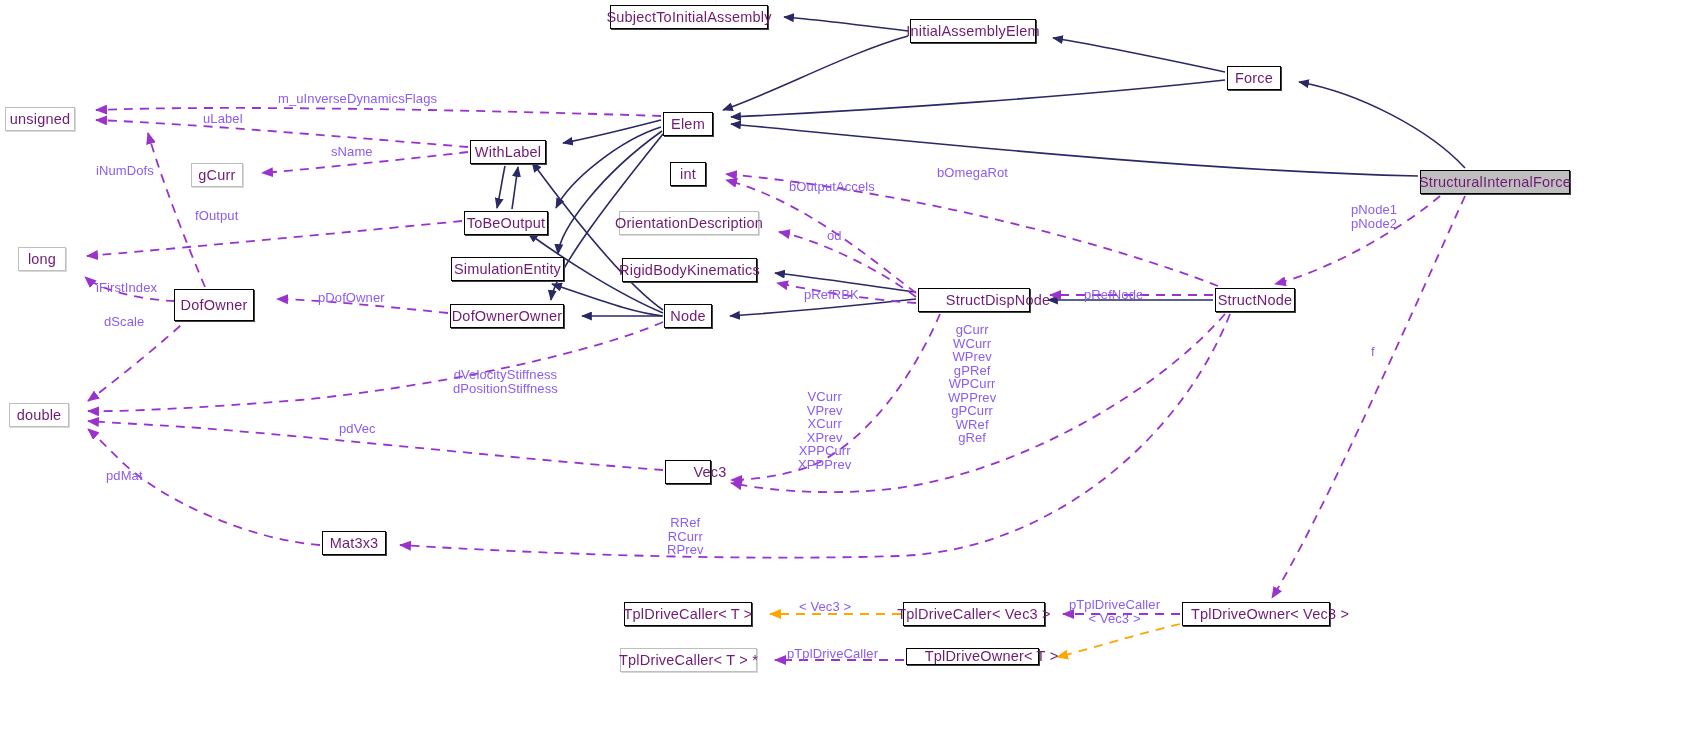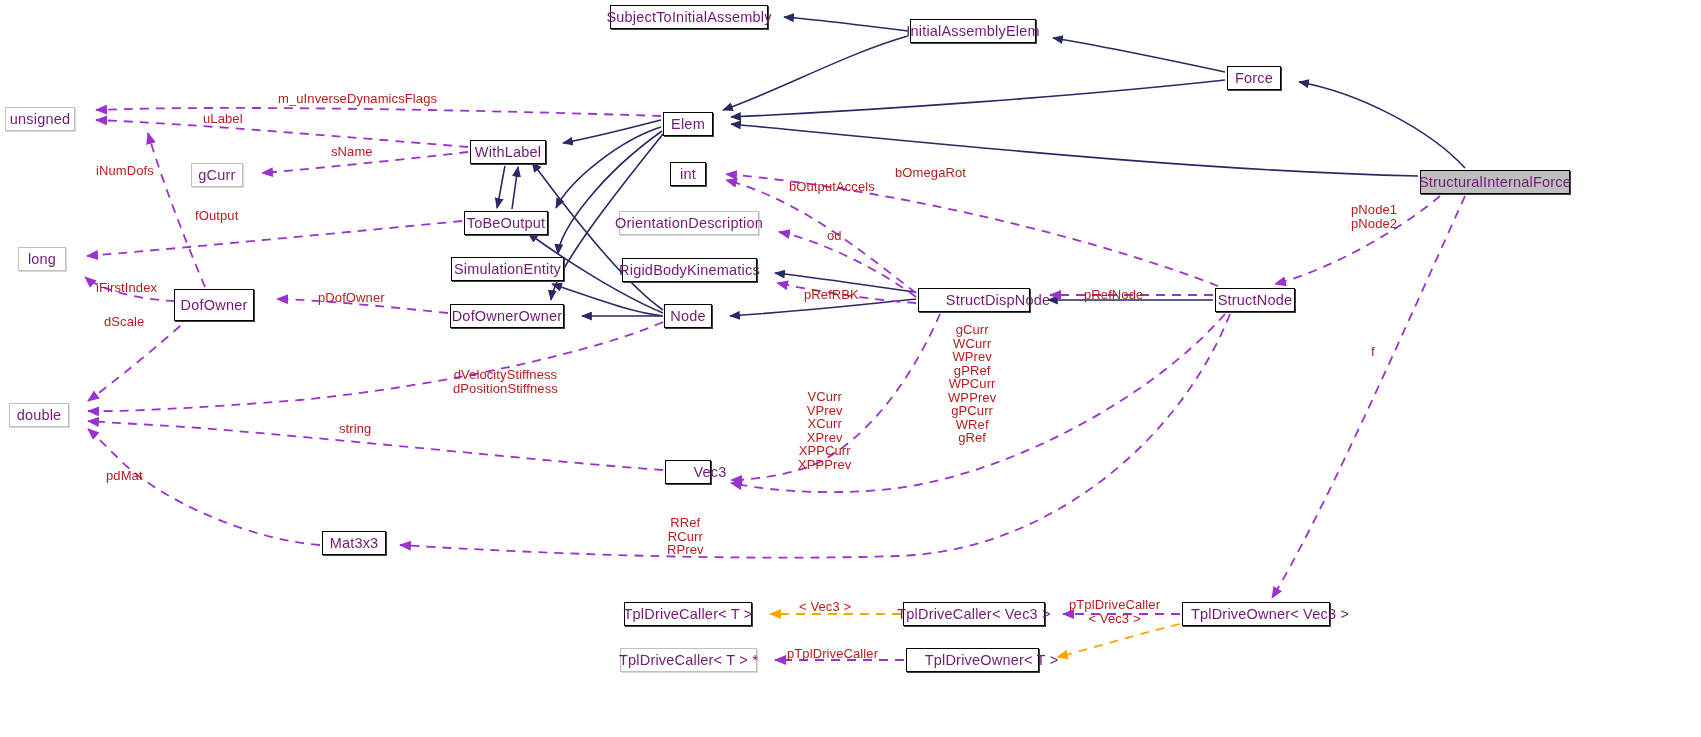--- a/index.html
+++ b/index.html
@@ -49,21 +49,21 @@
   }
   
   .node.focus {
     border: 1px solid #000000;
     background: #bfbfbf;
     box-shadow: 1px 1px 0 0 #404040;
   }
   .edge-label {
     position: absolute;
     font-size: 13px;
-    color: #b91c1c;
+    color: #8b5cf6;
     white-space: pre;
     text-align: center;
     line-height: 13.5px;
     letter-spacing: 0.1px;
     z-index: 4;
   }
 </style>
 </head>
 <body>
 
@@ -254,43 +254,43 @@
   </div>
   <div class="node solid" style="left:903px;top:602px;width:142px;height:24px;">
     <span>TplDriveCaller&lt; Vec3 &gt;</span>
   </div>
   <div class="node solid" style="left:1182px;top:602px;width:148px;height:24px;padding-left:28px;">
     <span>TplDriveOwner&lt; Vec3 &gt;</span>
   </div>
   <div class="node light" style="left:620px;top:648px;width:137px;height:24px;">
     <span>TplDriveCaller&lt; T &gt; *</span>
   </div>
-  <div class="node solid" style="left:906px;top:648px;width:133px;height:24px;padding-left:38px;">
+  <div class="node solid" style="left:906px;top:648px;width:133px;height:17px;padding-left:38px;">
     <span>TplDriveOwner&lt; T &gt;</span>
   </div>
 
   <div class="edge-label" style="left:278px;top:92px;">m_uInverseDynamicsFlags</div>
   <div class="edge-label" style="left:203px;top:112px;text-align:right;">uLabel</div>
   <div class="edge-label" style="left:331px;top:145px;">sName</div>
   <div class="edge-label" style="left:96px;top:164px;">iNumDofs</div>
   <div class="edge-label" style="left:195px;top:209px;">fOutput</div>
   <div class="edge-label" style="left:96px;top:281px;">iFirstIndex</div>
   <div class="edge-label" style="left:104px;top:315px;">dScale</div>
   <div class="edge-label" style="left:318px;top:291px;">pDofOwner</div>
   <div class="edge-label" style="left:789px;top:180px;">bOutputAccels</div>
   <div class="edge-label" style="left:827px;top:229px;">od</div>
   <div class="edge-label" style="left:804px;top:288px;">pRefRBK</div>
-  <div class="edge-label" style="left:895px;top:166px;">bOmegaRot</div>
+  <div class="edge-label" style="left:937px;top:166px;">bOmegaRot</div>
   <div class="edge-label" style="left:1084px;top:288px;">pRefNode</div>
   <div class="edge-label" style="left:1351px;top:203px;">pNode1
 pNode2</div>
   <div class="edge-label" style="left:1371px;top:345px;">f</div>
   <div class="edge-label" style="left:453px;top:368px;">dVelocityStiffness
 dPositionStiffness</div>
-  <div class="edge-label" style="left:339px;top:422px;">string</div>
+  <div class="edge-label" style="left:339px;top:422px;">pdVec</div>
   <div class="edge-label" style="left:106px;top:469px;">pdMat</div>
   <div class="edge-label" style="left:798px;top:390px;">VCurr
 VPrev
 XCurr
 XPrev
 XPPCurr
 XPPPrev</div>
   <div class="edge-label" style="left:948px;top:323px;">gCurr
 WCurr
 WPrev

